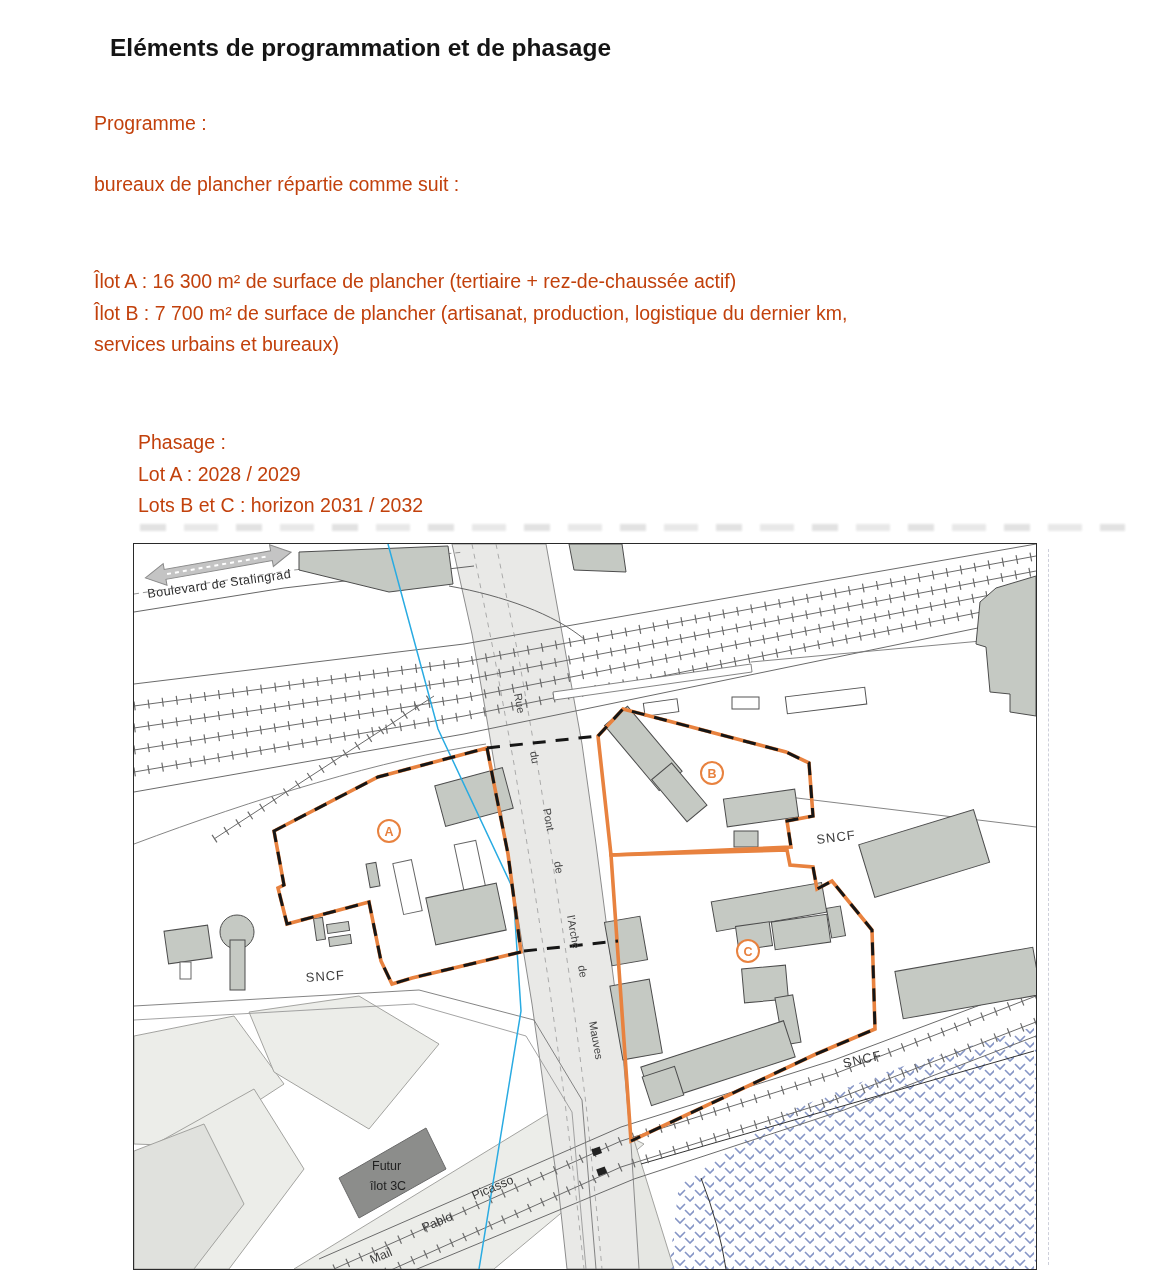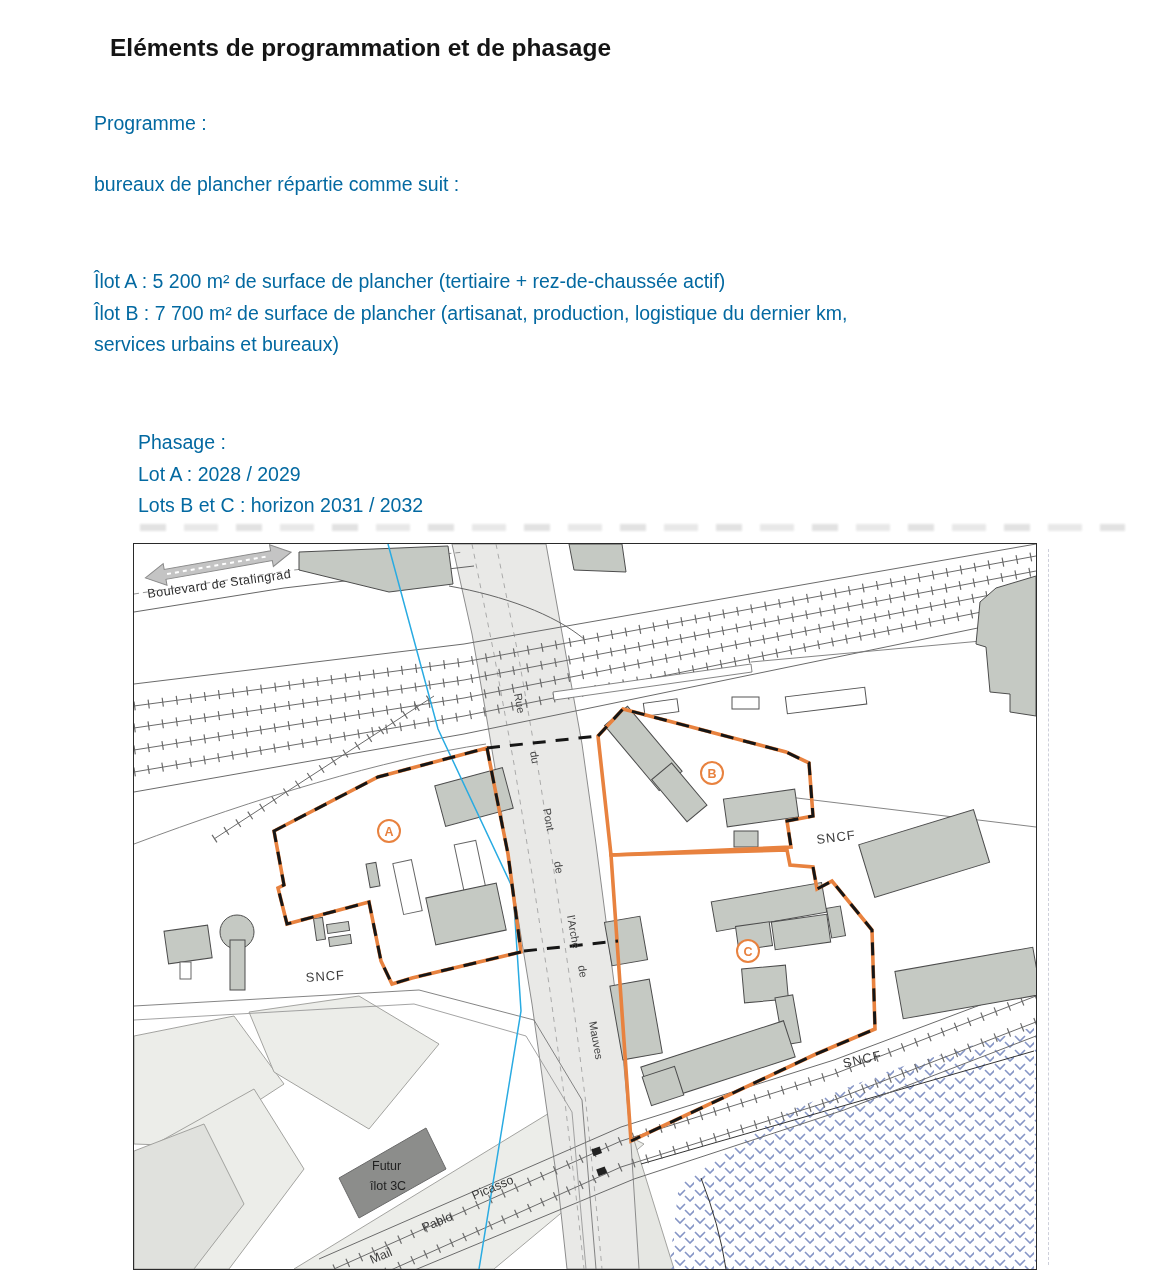--- a/index.html
+++ b/index.html
@@ -1,20 +1,20 @@
 <!DOCTYPE html>
 <html><head>
 <meta charset="utf-8">
 <style>
   html,body{margin:0;padding:0;background:#ffffff;}
   body{width:1156px;height:1282px;position:relative;overflow:hidden;
        font-family:"Liberation Sans",sans-serif;color:#1c1c1c;}
   .abs{position:absolute;}
   h1.title{position:absolute;left:94px;top:18px;margin:16px;font-size:24.5px;font-weight:700;color:#151515;}
-  .tline{font-size:19.5px;line-height:31.5px;color:#0369a1;white-space:nowrap;}
+  .tline{font-size:19.5px;line-height:31.5px;color:#c2410c;white-space:nowrap;}
   #blk-programme{left:94px;top:108px;}
   #blk-objective{left:94px;top:169px;}
   #blk-ilots{left:94px;top:266px;}
   #blk-phasage{left:94px;top:427px;margin-left:44px;}
   #smudge{left:140px;top:524px;width:985px;height:7px;opacity:.28;filter:blur(1px);
     background:repeating-linear-gradient(90deg,#9a9a9a 0 26px,transparent 26px 44px,#b0b0b0 44px 78px,transparent 78px 96px);}
   #map-frame{left:133px;top:543px;width:902px;height:725px;border:1.6px solid #2a2a2a;background:#ffffff;}
   #margin-dash{left:1048px;top:549px;height:716px;width:0;border-left:1.3px dashed #b9bccb;opacity:.7;}
   svg text{font-family:"Liberation Sans",sans-serif;}
 </style>
@@ -23,21 +23,21 @@
 
 <h1 class="title">Eléments de programmation et de phasage</h1>
 
 <div class="abs tline" id="blk-programme">Programme :</div>
 
 <div class="abs" id="blk-objective">
   <div class="tline">bureaux de plancher répartie comme suit :</div>
 </div>
 
 <div class="abs" id="blk-ilots">
-  <div class="tline">Îlot A : 5 200 m² de surface de plancher (tertiaire + rez-de-chaussée actif)</div>
+  <div class="tline">Îlot A : 16 300 m² de surface de plancher (tertiaire + rez-de-chaussée actif)</div>
   <div class="tline">Îlot B : 7 700 m² de surface de plancher (artisanat, production, logistique du dernier km,</div>
   <div class="tline">services urbains et bureaux)</div>
 </div>
 
 <div class="abs" id="blk-phasage">
   <div class="tline">Phasage :</div>
   <div class="tline">Lot A : 2028 / 2029</div>
   <div class="tline">Lots B et C : horizon 2031 / 2032</div>
 </div>
 

